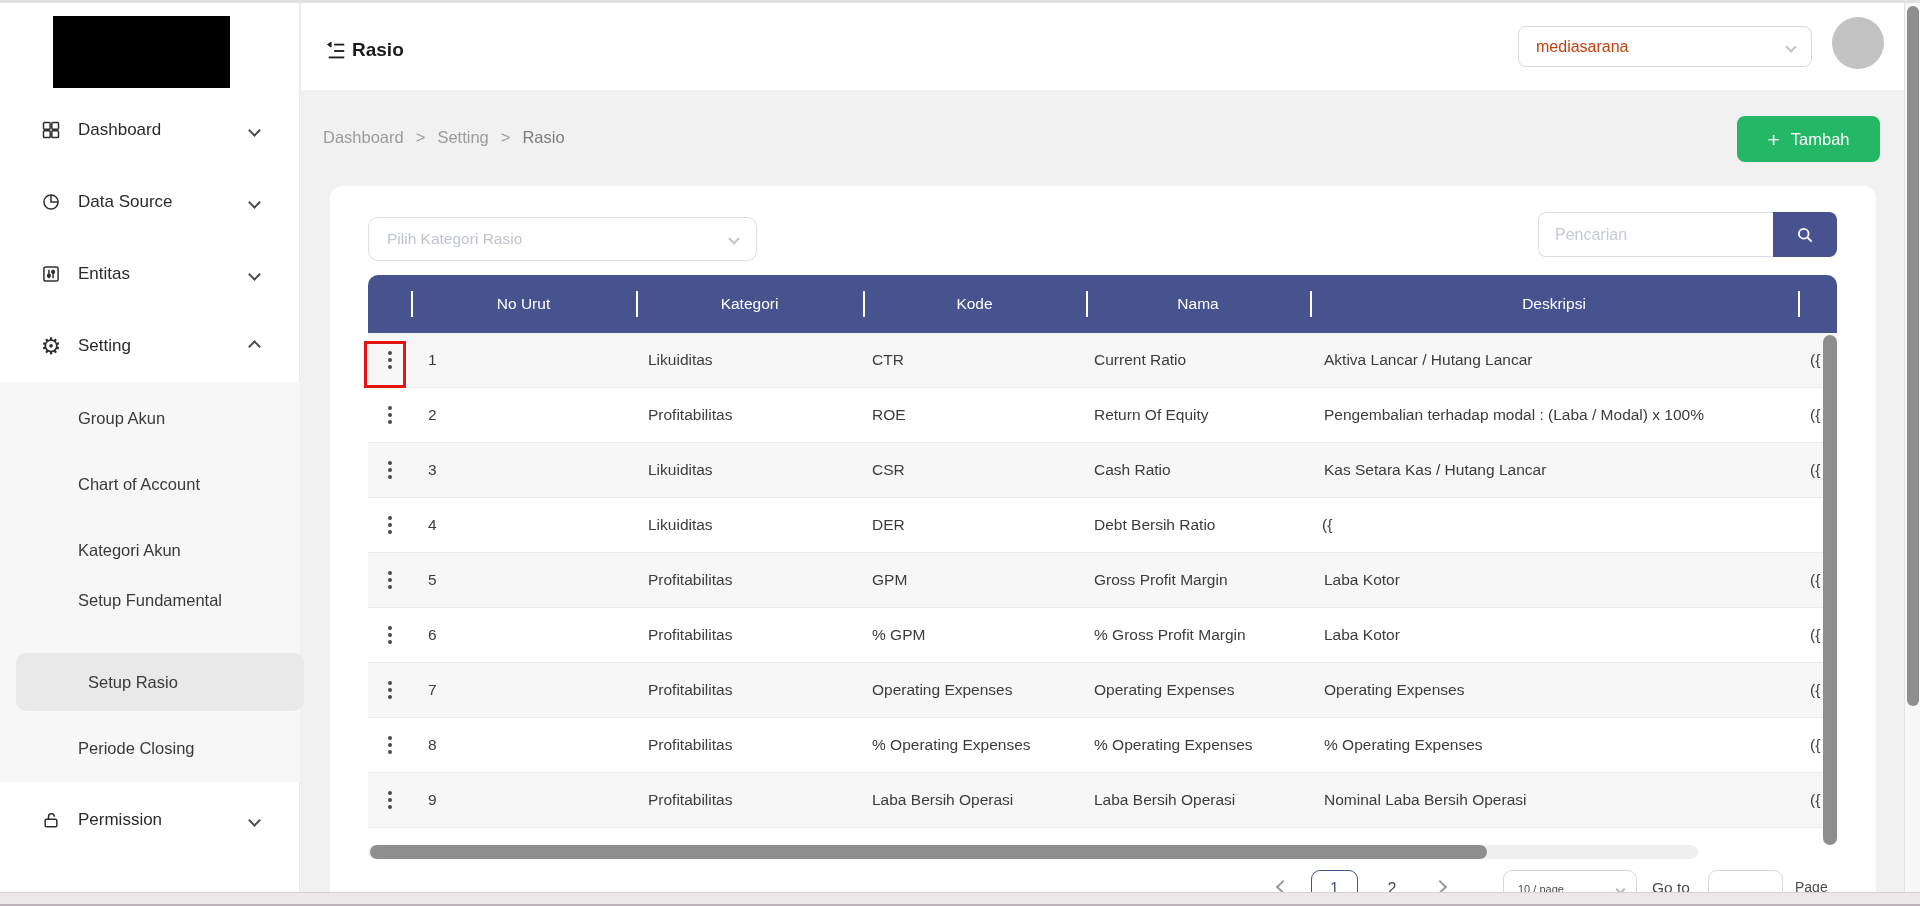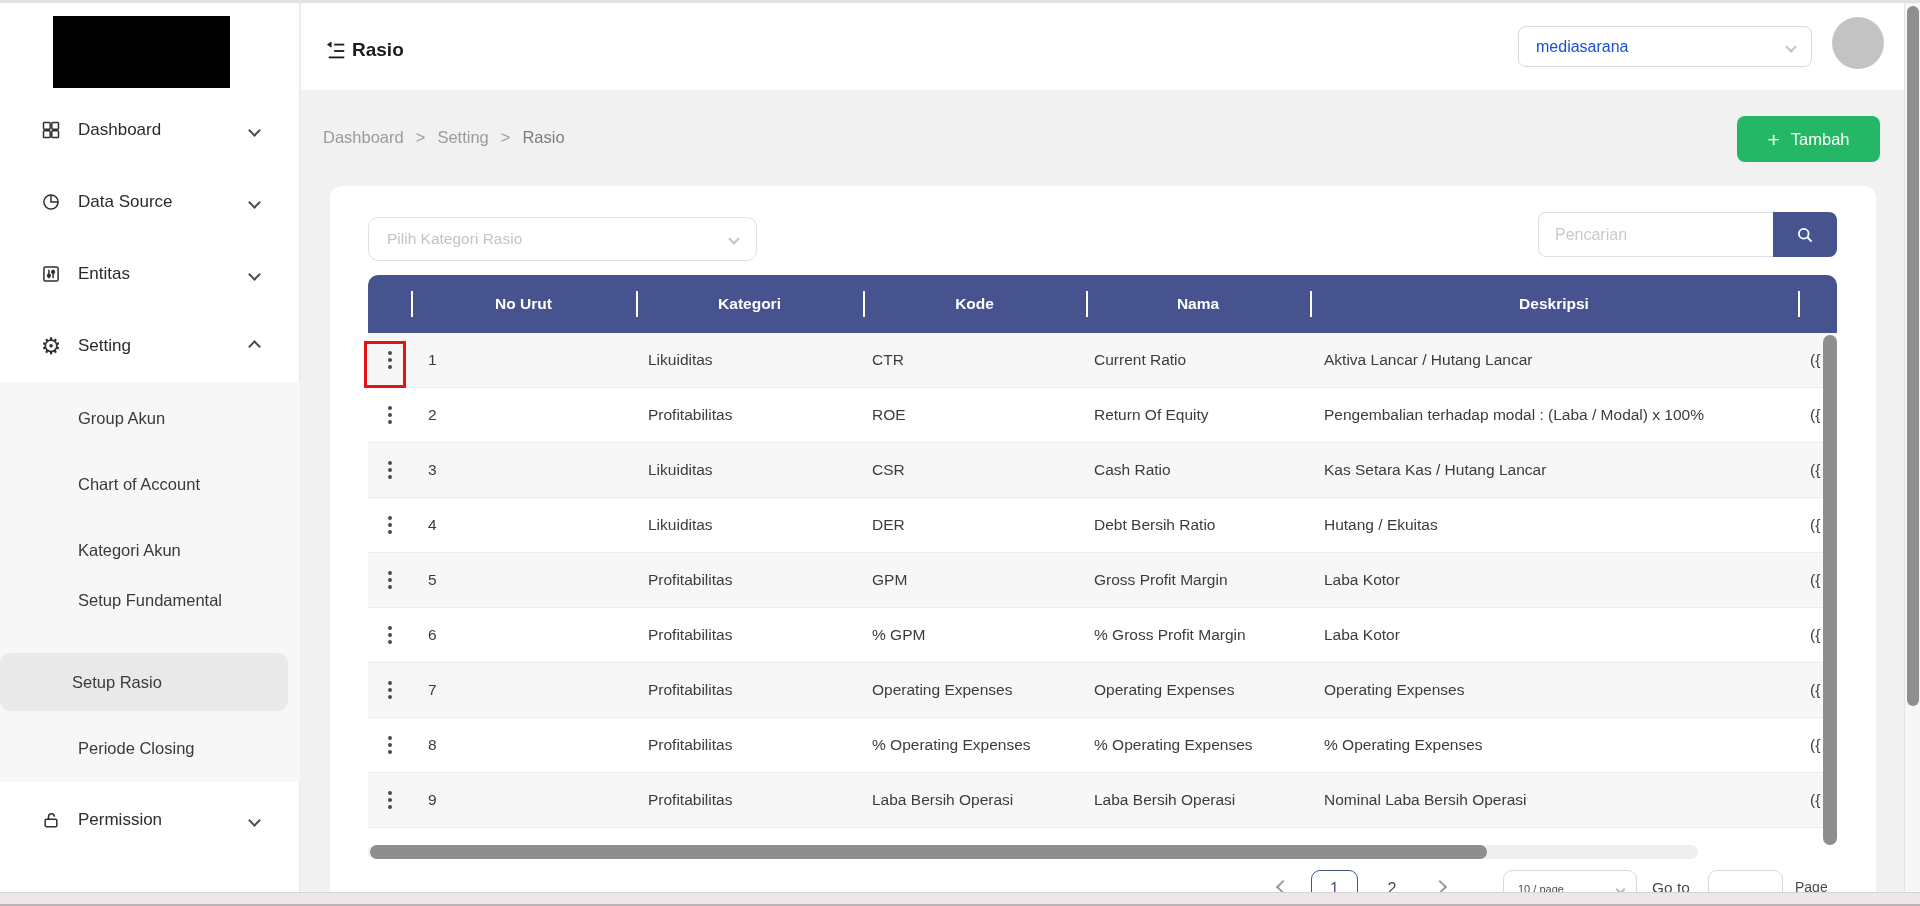--- a/index.html
+++ b/index.html
@@ -12,29 +12,29 @@
   .nav-item{position:absolute;left:0;width:300px;height:48px;display:flex;align-items:center;cursor:pointer}
   .nav-item .nicon{position:absolute;left:40px;width:22px;height:22px;display:flex;align-items:center;justify-content:center;color:#2f2f2f}
   .nav-item .nlabel{position:absolute;left:78px;font-size:17px;color:#2b2b2b}
   .nav-item .chev{position:absolute;left:250px}
   .chev{width:9px;height:9px;border-right:2px solid #4c4c4c;border-bottom:2px solid #4c4c4c;display:inline-block}
   .chev.down{transform:rotate(45deg)}
   .chev.up{transform:rotate(-135deg)}
   .submenu{position:absolute;left:0;top:382px;width:300px;height:400px;background:#f7f7f7}
   .sub-item{position:absolute;left:0;width:300px;height:58px;display:flex;align-items:center;cursor:pointer}
   .sub-item .slabel{position:absolute;left:78px;font-size:16.5px;color:#3a3a3a}
-  .sub-item.active{left:0;width:288px;background:#e9e9ea;border-radius:10px}
+  .sub-item.active{left:16px;width:288px;background:#e9e9ea;border-radius:10px}
   .sub-item.active .slabel{left:72px}
 
   
   .topbar{position:absolute;left:301px;top:0;width:1603px;height:90px;background:#fff;z-index:4}
   .fold-icon{position:absolute;left:325px;top:40px;width:22px;height:22px;cursor:pointer;z-index:6}
   .page-title{position:absolute;left:352px;top:39px;font-size:19px;font-weight:700;color:#1c1c1e;z-index:6}
   .tenant-select{position:absolute;left:1518px;top:26px;width:294px;height:41px;background:#fff;border:1px solid #d9d9d9;border-radius:8px;display:flex;align-items:center;cursor:pointer;z-index:6}
-  .tenant-select .tval{margin-left:17px;font-size:16px;color:#1d4ed8}
+  .tenant-select .tval{margin-left:17px;font-size:16px;color:#c2410c}
   .tenant-select .chev{position:absolute;right:16px;border-color:#c0c4cc;width:8px;height:8px}
   .avatar{position:absolute;left:1832px;top:17px;width:52px;height:52px;border-radius:50%;background:#c3c3c3;z-index:6;cursor:pointer}
 
   
   .content{position:absolute;left:301px;top:90px;width:1603px;height:816px;background:#f1f1f2}
   .breadcrumb{position:absolute;left:323px;top:128px;font-size:16.5px;color:#9b9b9b;z-index:4;display:flex;gap:12px;align-items:center}
   .breadcrumb .crumb-current{color:#7d7d7d}
   .breadcrumb .bsep{color:#9b9b9b}
   .add-btn{position:absolute;left:1737px;top:116px;width:143px;height:46px;background:#24b866;border:none;border-radius:8px;color:#fff;display:flex;align-items:center;justify-content:center;gap:11px;cursor:pointer;z-index:4}
   .add-btn .plus{font-size:21px;font-weight:400;line-height:1}
@@ -51,21 +51,21 @@
   .gear-glyph{font-size:23px;line-height:30px;color:#3a3a3a}
 
   .search-wrap{position:absolute;left:1208px;top:26px;height:45px;display:flex}
   .search-input{width:235px;height:45px;border:1px solid #dcdfe6;border-right:none;border-radius:8px 0 0 8px;padding-left:16px;font-size:16px;color:#444;outline:none;font-family:"Liberation Sans",sans-serif}
   .search-input::placeholder{color:#c6cbd2}
   .search-btn{width:64px;height:45px;background:#46538f;border:none;border-radius:0 8px 8px 0;display:flex;align-items:center;justify-content:center;cursor:pointer}
 
   
   .table{position:absolute;left:38px;top:89px;width:1469px}
   .thead{display:flex;height:58px;background:#46538f;border-radius:10px 10px 0 0;align-items:center;color:#fff}
-  .th{position:relative;height:58px;display:flex;align-items:center;justify-content:center;font-size:15.5px;font-weight:700}
+  .th{position:relative;height:58px;display:flex;align-items:center;justify-content:center;font-size:15.5px;font-weight:400}
   .th.sep::before{content:"";position:absolute;left:0;top:16px;width:2px;height:26px;background:#fff}
   .c0{width:43px}.c1{width:225px}.c2{width:227px}.c3{width:223px}.c4{width:224px}.c5{width:488px}.c6{width:39px}
   .tr{display:flex;height:55px;align-items:center;border-bottom:1px solid #ececee;background:#fff}
   .tr.odd{background:#f7f7f8}
   .td{font-size:15.5px;color:#3c3c3c;white-space:nowrap;overflow:hidden}
   .td.c1{padding-left:17px}.td.c2{padding-left:12px}.td.c3{padding-left:9px}.td.c4{padding-left:8px}.td.c5{padding-left:14px}.td.c6{padding-left:12px}
   .td.c0{display:flex;align-items:center;justify-content:center;overflow:visible}
   .kebab{display:flex;flex-direction:column;gap:3px;align-items:center;cursor:pointer;padding:6px 10px}
   .kebab i{width:4px;height:4px;border-radius:50%;background:#4a4a4a}
 
@@ -317,21 +317,20 @@
             <div class="kebab">
               <i></i>
               <i></i>
               <i></i>
             </div>
           </div>
         <div class="td c1">4</div>
         <div class="td c2">Likuiditas</div>
         <div class="td c3">DER</div>
         <div class="td c4">Debt Bersih Ratio</div>
-        <div class="td c5">Hutang / Ekuitas</div>
         <div class="td c6">({</div>
       </div>
       <div class="tr odd">
         <div class="td c0">
             <div class="kebab">
               <i></i>
               <i></i>
               <i></i>
             </div>
           </div>

